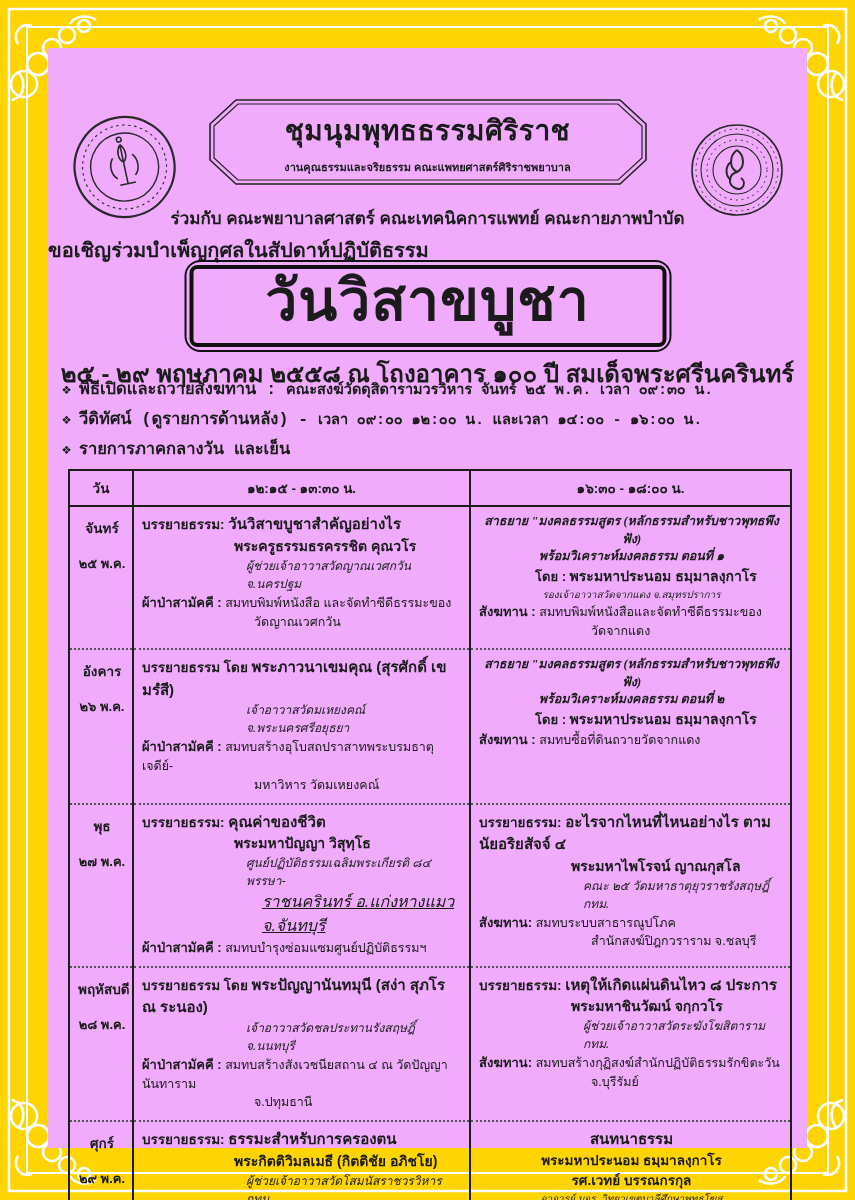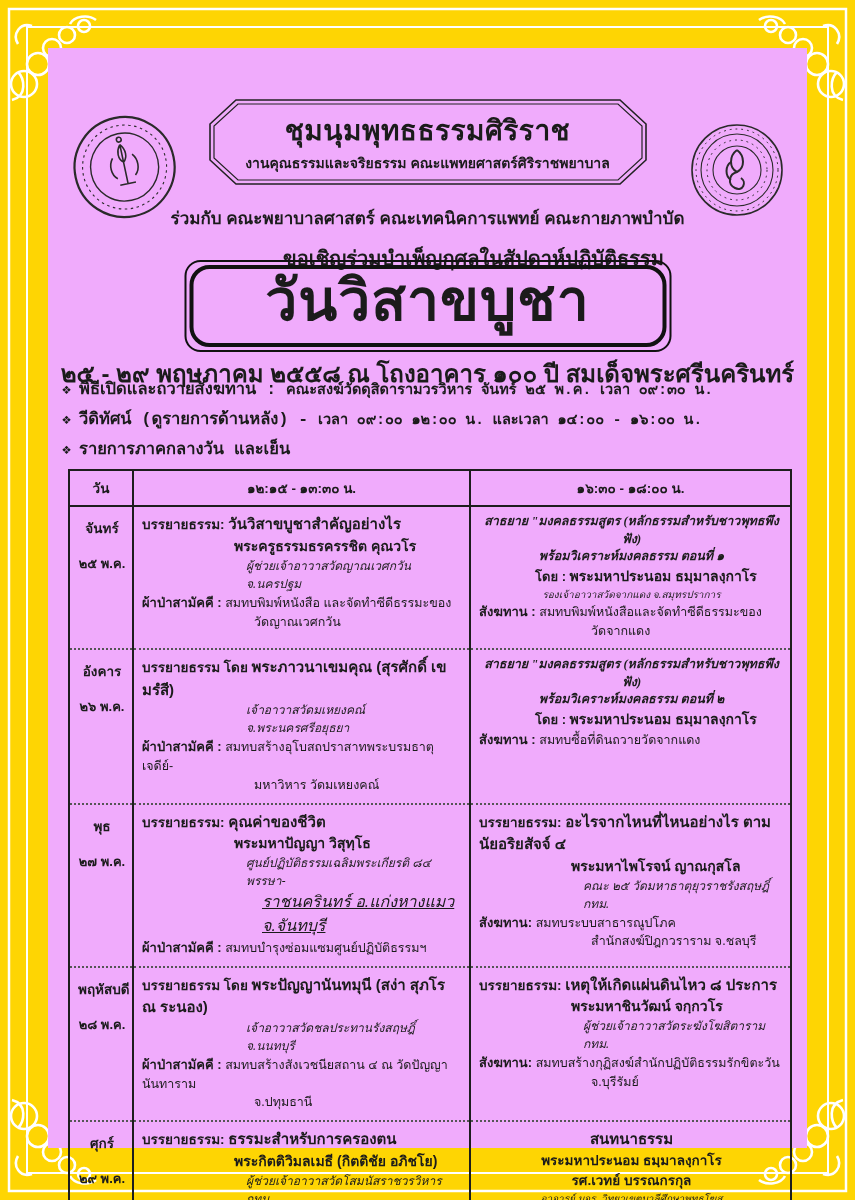--- a/index.html
+++ b/index.html
@@ -21,29 +21,29 @@
   .header{position:relative;height:318px;}
   .seal{position:absolute;}
   .seal-left{left:24px;top:56px;transform:rotate(-12deg);}
   .seal-right{right:22px;top:64px;}
   .hexbox{
     position:absolute;left:50%;top:40px;transform:translateX(-50%);
     width:440px;height:88px;text-align:center;
   }
   .hexbox svg{position:absolute;left:0;top:0;}
   .club-name{position:relative;margin-top:10px;font-size:28px;font-weight:bold;letter-spacing:.5px;}
-  .org-line{position:relative;font-size:14px;font-weight:bold;}
+  .org-line{position:relative;margin-top:6px;font-size:11px;font-weight:bold;}
   .joint-line{position:absolute;top:146px;width:100%;text-align:center;font-size:17px;font-weight:bold;}
-  .invite-line{position:absolute;top:184px;width:100%;text-align:center;font-size:20px;font-weight:bold;padding-left:46px;}
+  .invite-line{position:absolute;top:176px;width:100%;text-align:left;font-size:20px;font-weight:bold;}
   .titlebox{
     position:absolute;left:50%;top:202px;transform:translateX(-50%);
     width:487px;border:2px solid #111;border-radius:16px;padding:3px;box-sizing:border-box;
   }
   .titlebox-inner{
-    border:4px solid #111;border-radius:20px;text-align:center;
+    border:4px solid #111;border-radius:8px;text-align:center;
     padding:2px 0 12px 0;
   }
   .big-title{font-size:57px;font-weight:bold;line-height:1.05;letter-spacing:1px;}
   .date-line{position:absolute;top:296px;width:100%;text-align:center;font-size:24px;font-weight:bold;}
   
   .bullets{margin:4px 0 0 14px;font-family:Liberation Mono, monospace;}
   .blt{margin:0 0 9px 0;line-height:1.25;}
   .bglyph{font-size:15px;margin-right:8px;}
   .blab{font-size:16.5px;}
   .btxt{font-size:14.5px;font-weight:bold;}

